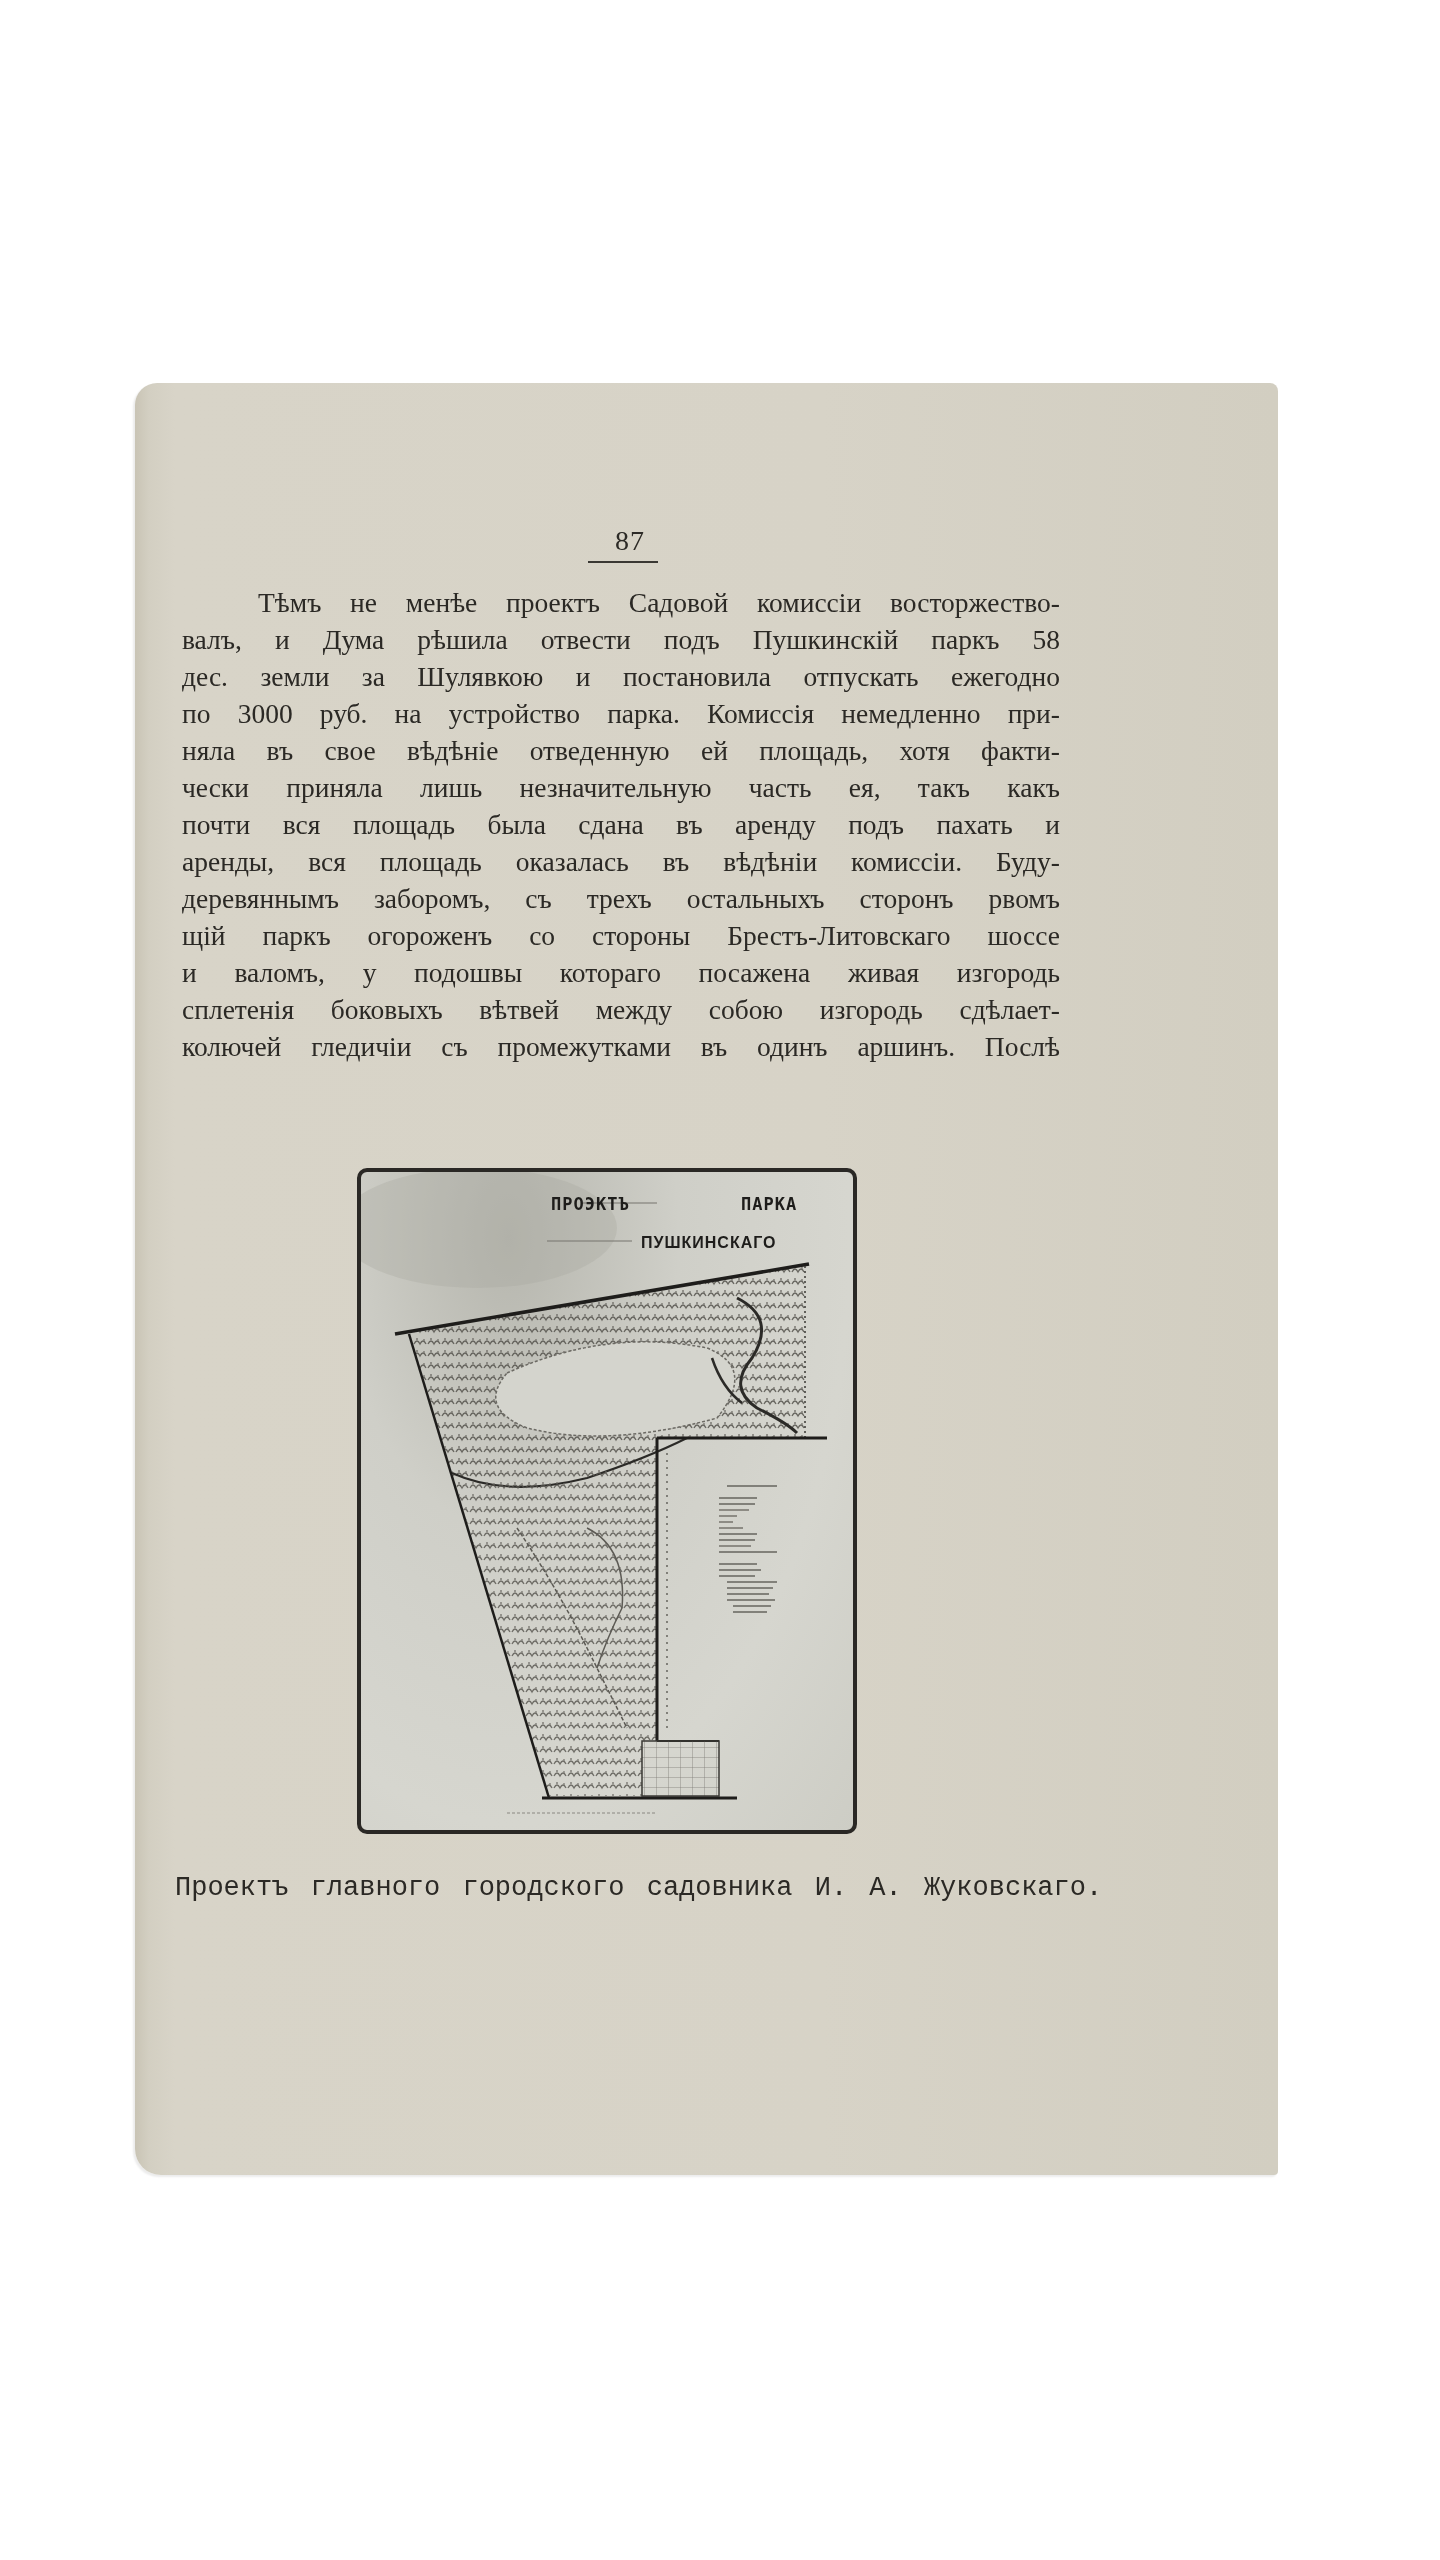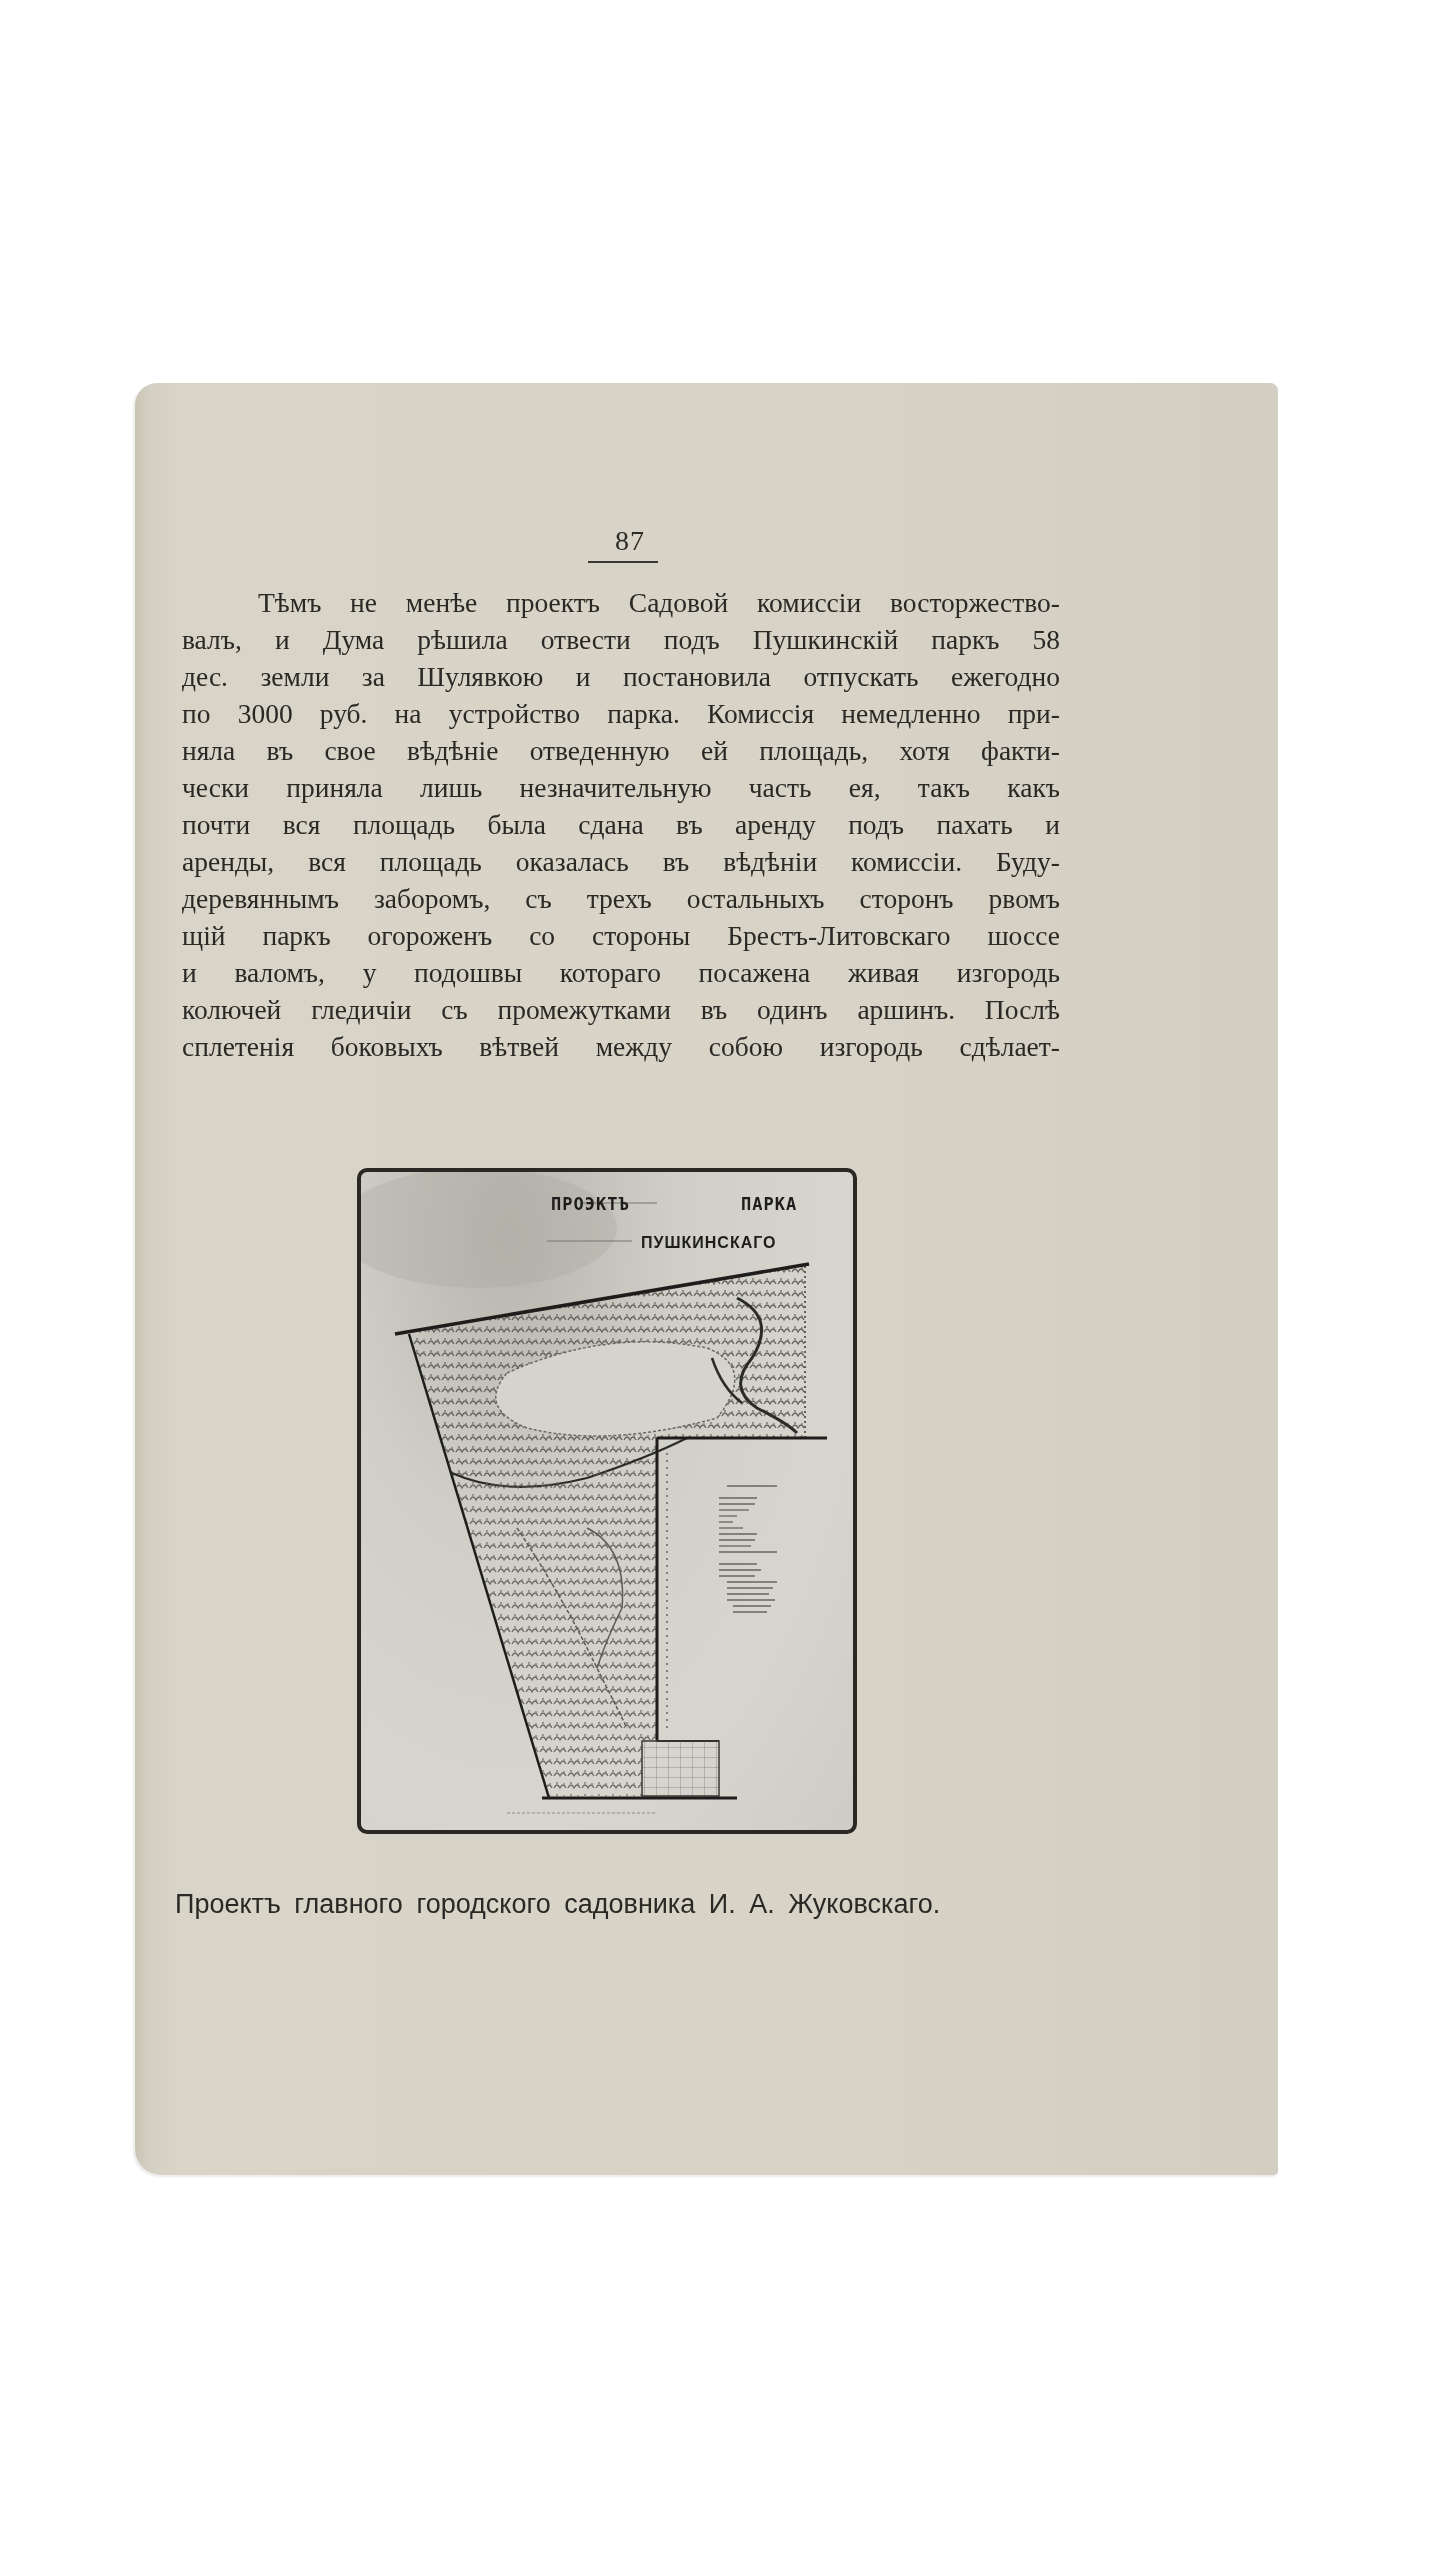--- a/index.html
+++ b/index.html
@@ -41,22 +41,22 @@
   .map-title-2 {
     position:absolute; left:380px; top:22px; font-family:"DejaVu Sans Mono", monospace; font-weight:bold;
     font-size:17px; color:#1e1d1b; letter-spacing:1px;
   }
   .map-title-3 {
     position:absolute; left:280px; top:62px; font-family:Liberation Sans, sans-serif; font-weight:bold;
     font-size:16px; color:#1e1d1b; letter-spacing:1px;
   }
   .caption {
     position:absolute; left:175px; top:1873px; width:880px;
-    font-family:Liberation Sans, sans-serif; font-size:27px; color:#2b2925;
-    word-spacing:6px; white-space:nowrap;margin-top:16px;
+    font-family:Liberation Mono, monospace; font-size:27px; color:#2b2925;
+    word-spacing:6px; white-space:nowrap;
   }
 </style>
 </head>
 <body>
 
 <div class="page"></div>
 
 <div class="page-number">87</div>
 <div class="page-number-rule"></div>
 
@@ -65,22 +65,22 @@
   <span class="line">валъ, и Дума рѣшила отвести подъ Пушкинскій паркъ 58</span>
   <span class="line">дес. земли за Шулявкою и постановила отпускать ежегодно</span>
   <span class="line">по 3000 руб. на устройство парка. Комиссія немедленно при-</span>
   <span class="line">няла въ свое вѣдѣніе отведенную ей площадь, хотя факти-</span>
   <span class="line">чески приняла лишь незначительную часть ея, такъ какъ</span>
   <span class="line">почти вся площадь была сдана въ аренду подъ пахать и</span>
   <span class="line">аренды, вся площадь оказалась въ вѣдѣніи комиссіи. Буду-</span>
   <span class="line">деревяннымъ заборомъ, съ трехъ остальныхъ сторонъ рвомъ</span>
   <span class="line">щій паркъ огороженъ со стороны Брестъ-Литовскаго шоссе</span>
   <span class="line">и валомъ, у подошвы котораго посажена живая изгородь</span>
+  <span class="line">сплетенія боковыхъ вѣтвей между собою изгородь сдѣлает-</span>
   <span class="line">колючей гледичіи съ промежутками въ одинъ аршинъ. Послѣ</span>
-  <span class="line">сплетенія боковыхъ вѣтвей между собою изгородь сдѣлает-</span>
 </div>
 
 <div class="figure">
   <svg width="500" height="666" viewBox="0 0 500 666">
     <defs>
       <pattern id="trees" width="14" height="12" patternUnits="userSpaceOnUse">
         <path d="M1 8 q3 -6 6 0 q3 -6 6 0" fill="none" stroke="#55534d" stroke-width="1.3"></path>
         <circle cx="4" cy="3" r="1" fill="#6a6862"></circle>
         <circle cx="11" cy="4" r="0.9" fill="#6a6862"></circle>
       </pattern>

